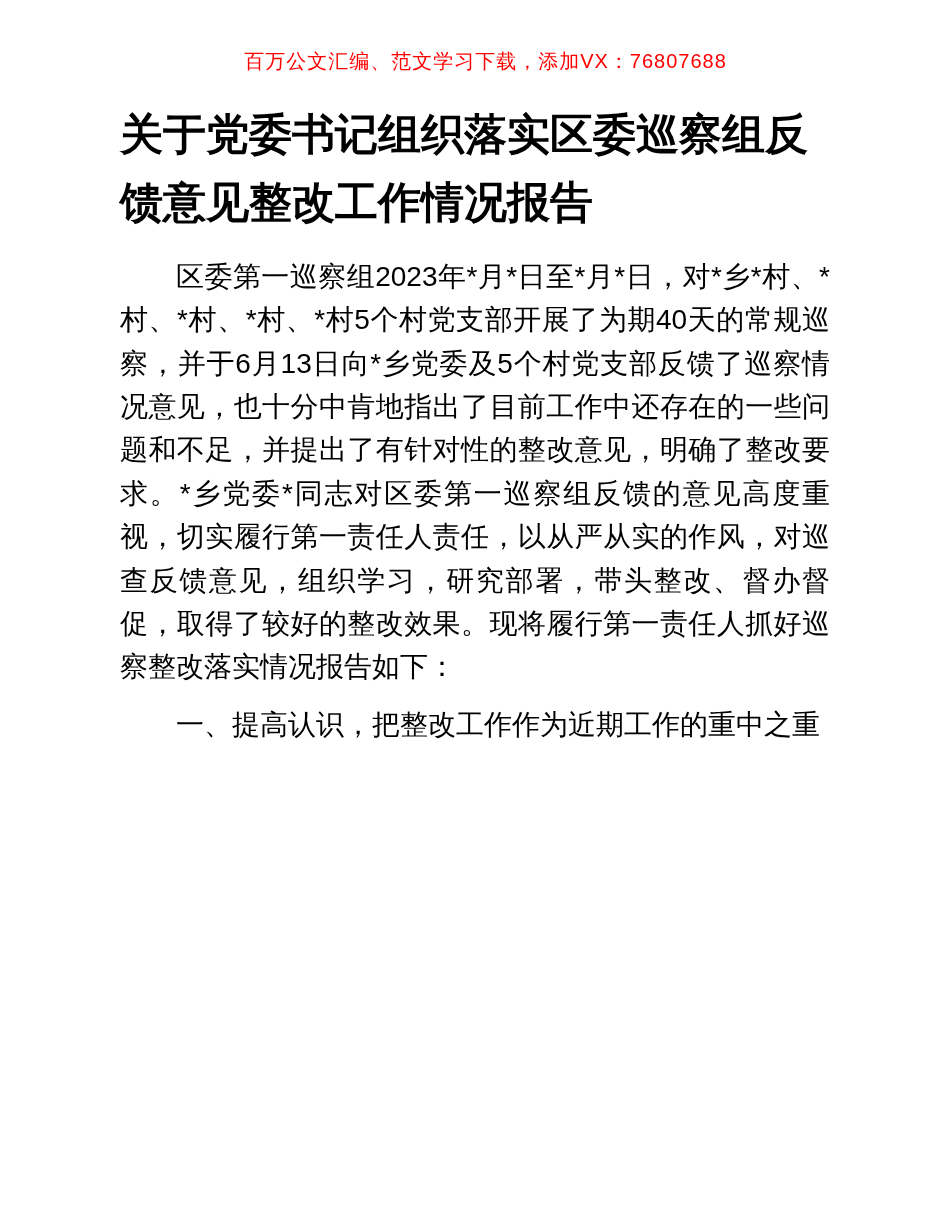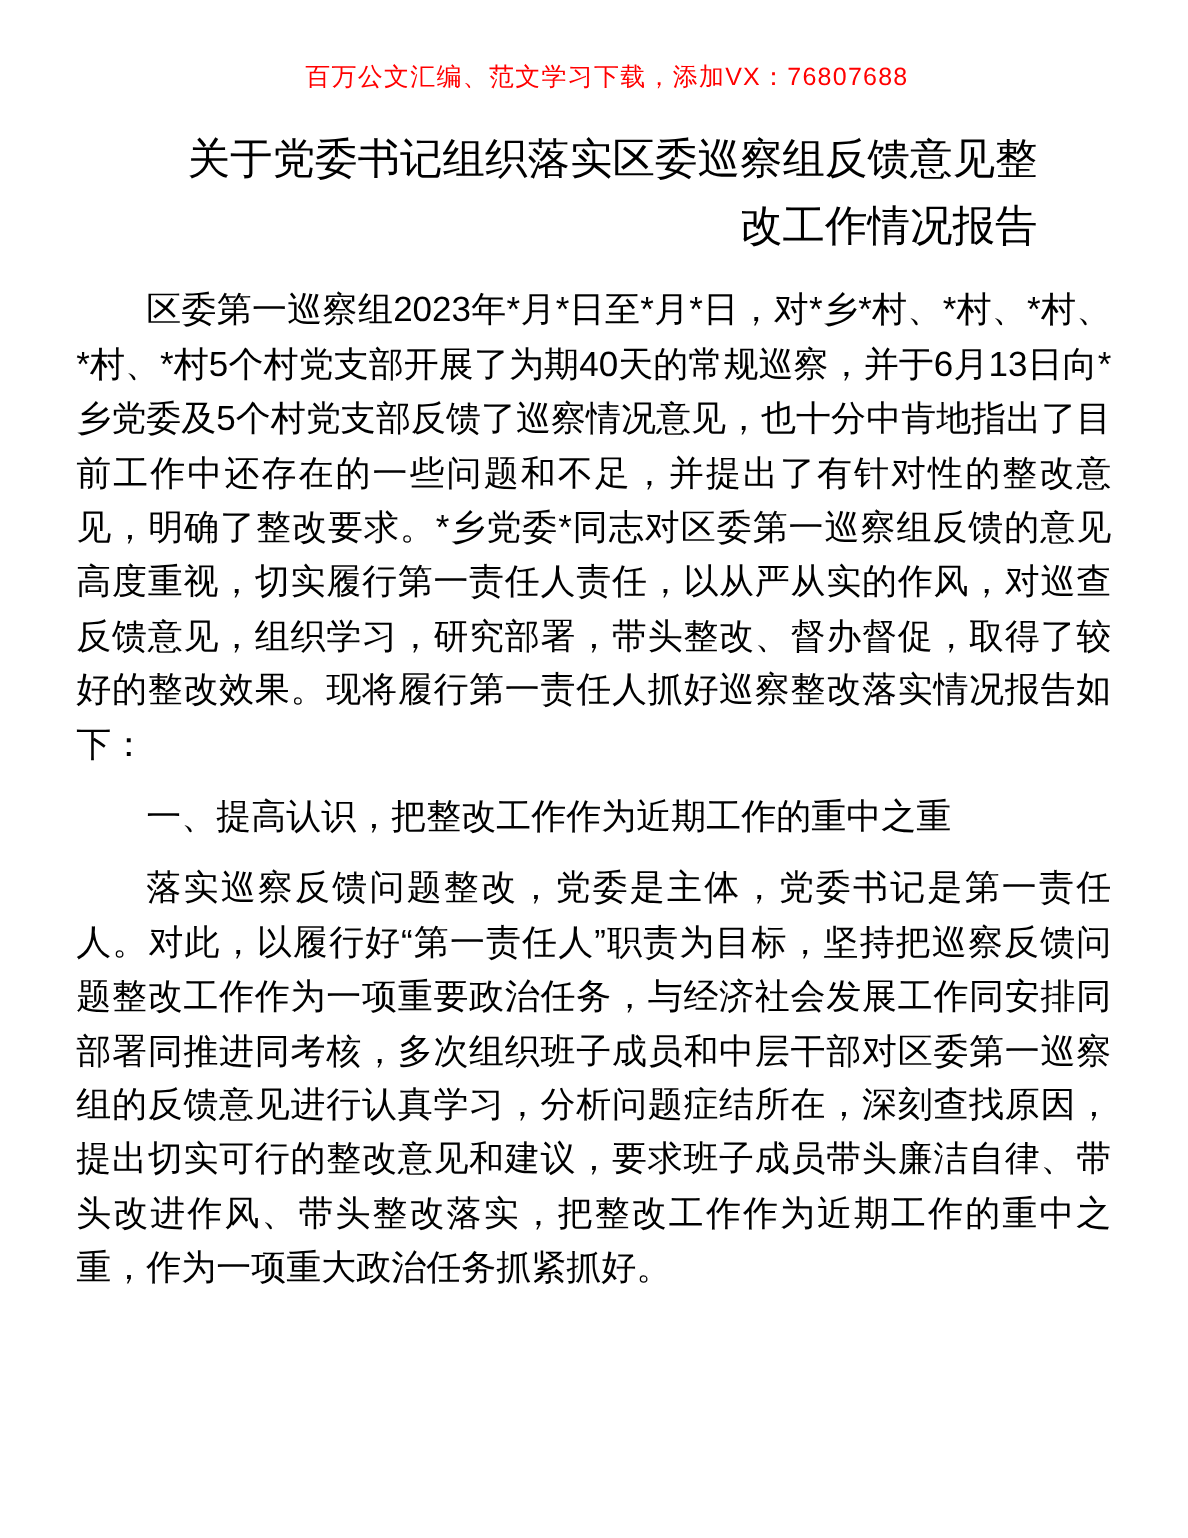--- a/index.html
+++ b/index.html
@@ -13,27 +13,27 @@
   }
   .promo {
     padding-top: 48px;
     text-align: center;
     font-size: 20px;
     letter-spacing: 1px;
     font-weight: 400;
   }
   .doc-title {
     margin: 26px 120px 18px 120px;
-    font-size: 34px;
-    font-weight: 400;
-    text-align: right;
+    font-size: 43px;
+    font-weight: 700;
+    text-align: left;
     line-height: 1.58;
   }
   .content {
-    margin: 0 61px;
+    margin: 0 120px;
   }
   .content p {
     font-size: 28px;
     line-height: 1.55;
     text-align: justify;
     text-indent: 2em;
     font-weight: 400;
   }
   .content p.body { margin: 0; }
   .content p.heading { margin: 14px 0; }
@@ -43,15 +43,14 @@
 
 <div class="page">
   <div class="promo" style="color: rgb(255, 0, 0); margin-left: 21px;">百万公文汇编、范文学习下载，添加VX：76807688</div>
 
   <h1 class="doc-title">关于党委书记组织落实区委巡察组反馈意见整改工作情况报告</h1>
 
   <div class="content">
 
   <p class="body">区委第一巡察组2023年*月*日至*月*日，对*乡*村、*村、*村、*村、*村5个村党支部开展了为期40天的常规巡察，并于6月13日向*乡党委及5个村党支部反馈了巡察情况意见，也十分中肯地指出了目前工作中还存在的一些问题和不足，并提出了有针对性的整改意见，明确了整改要求。*乡党委*同志对区委第一巡察组反馈的意见高度重视，切实履行第一责任人责任，以从严从实的作风，对巡查反馈意见，组织学习，研究部署，带头整改、督办督促，取得了较好的整改效果。现将履行第一责任人抓好巡察整改落实情况报告如下：</p>
       <p class="heading">一、提高认识，把整改工作作为近期工作的重中之重</p>
-      <p class="body">落实巡察反馈问题整改，党委是主体，党委书记是第一责任人。对此，以履行好“第一责任人”职责为目标，坚持把巡察反馈问题整改工作作为一项重要政治任务，与经济社会发展工作同安排同部署同推进同考核，多次组织班子成员和中层干部对区委第一巡察组的反馈意见进行认真学习，分析问题症结所在，深刻查找原因，提出切实可行的整改意见和建议，要求班子成员带头廉洁自律、带头改进作风、带头整改落实，把整改工作作为近期工作的重中之重，作为一项重大政治任务抓紧抓好。</p>
     </div>
 </div>
 
 </body></html>

